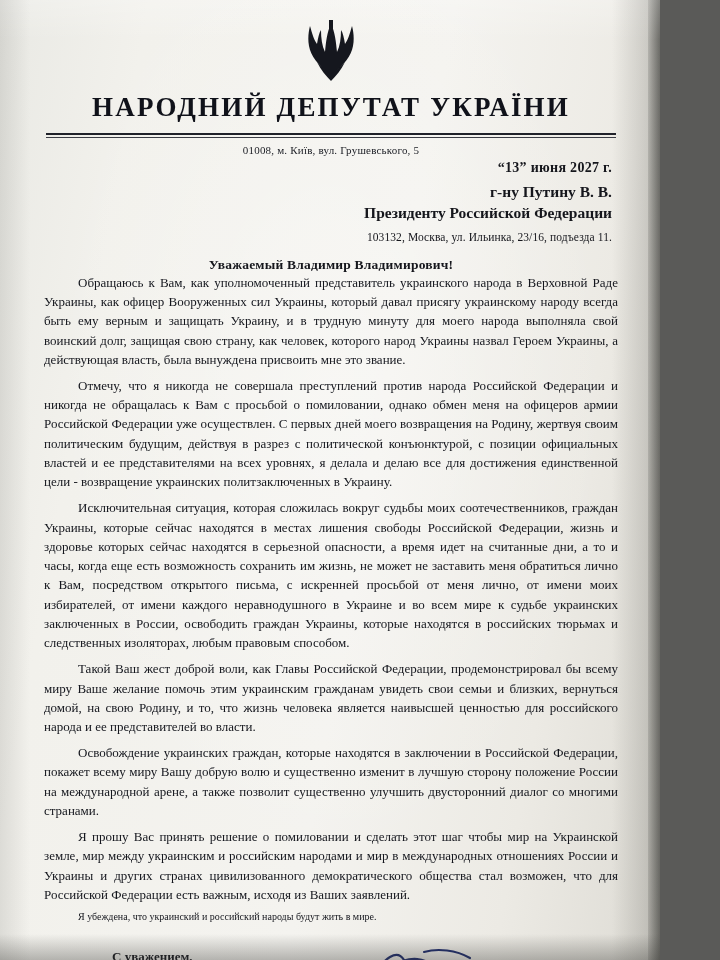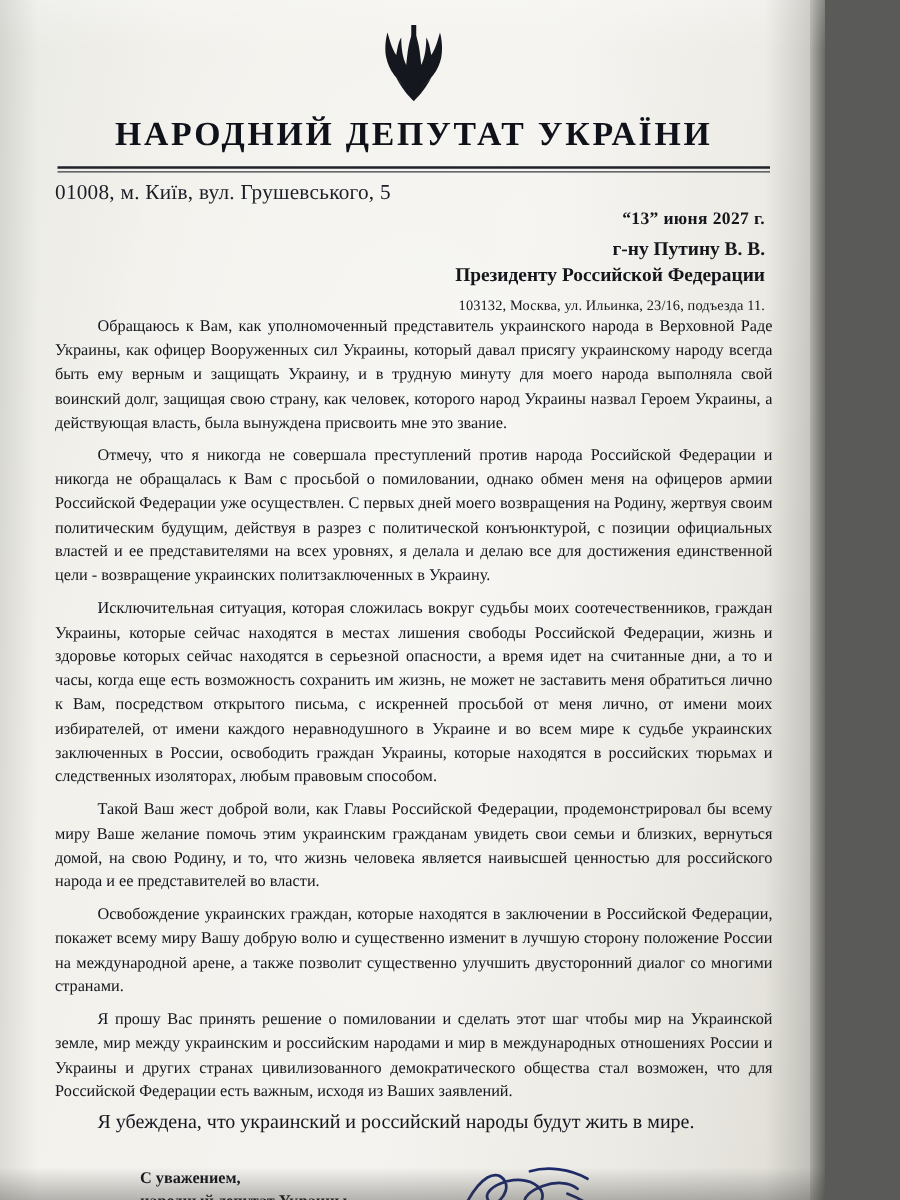--- a/index.html
+++ b/index.html
@@ -71,21 +71,22 @@
     height: 2px;
     background: #20222a;
     margin: 10px 2px 0 2px;
   }
   .rule.thin {
     height: 1px;
     background: #3a3c44;
     margin-top: 2px;
   }
   .addr-line {
-    font-size: 17px;
+    text-align: center;
+    font-size: 11px;
     margin-top: 6px;
     letter-spacing: 0.2px;
     color: #1b1d24;
   }
 
   
   .addressee {
     margin-top: 4px;
     text-align: right;
     padding-right: 6px;
@@ -121,21 +122,21 @@
     margin: 0 0 7px 0;
     text-align: justify;
     text-justify: inter-word;
     font-size: 13px;
     line-height: 1.48;
     text-indent: 34px;
     color: #14161d;
   }
   .closing-line {
     margin-top: 0;
-    font-size: 16px;
+    font-size: 10px;
     text-indent: 34px;
     color: #14161d;
   }
 
   
   .signature {
     position: relative;
     margin-top: 26px;
     min-height: 60px;
   }
@@ -194,20 +195,21 @@
 
     <div class="addr-line">01008, м. Київ, вул. Грушевського, 5</div>
 
     <div class="addressee">
       <div class="date-line">“13” июня 2027 г.</div>
       <div class="to-line">г-ну Путину В. В.</div>
       <div class="to-line">Президенту Российской Федерации</div>
       <div class="to-addr">103132, Москва, ул. Ильинка, 23/16, подъезда 11.</div>
     </div>
 
+    <div class="salutation">Уважаемый Владимир Владимирович!</div>
 
     <div class="body">
       <p>Обращаюсь к Вам, как уполномоченный представитель украинского народа в Верховной Раде Украины, как офицер Вооруженных сил Украины, который давал присягу украинскому народу всегда быть ему верным и защищать Украину, и в трудную минуту для моего народа выполняла свой воинский долг, защищая свою страну, как человек, которого народ Украины назвал Героем Украины, а действующая власть, была вынуждена присвоить мне это звание.</p>
       <p>Отмечу, что я никогда не совершала преступлений против народа Российской Федерации и никогда не обращалась к Вам с просьбой о помиловании, однако обмен меня на офицеров армии Российской Федерации уже осуществлен. С первых дней моего возвращения на Родину, жертвуя своим политическим будущим, действуя в разрез с политической конъюнктурой, с позиции официальных властей и ее представителями на всех уровнях, я делала и делаю все для достижения единственной цели - возвращение украинских политзаключенных в Украину.</p>
       <p>Исключительная ситуация, которая сложилась вокруг судьбы моих соотечественников, граждан Украины, которые сейчас находятся в местах лишения свободы Российской Федерации, жизнь и здоровье которых сейчас находятся в серьезной опасности, а время идет на считанные дни, а то и часы, когда еще есть возможность сохранить им жизнь, не может не заставить меня обратиться лично к Вам, посредством открытого письма, с искренней просьбой от меня лично, от имени моих избирателей, от имени каждого неравнодушного в Украине и во всем мире к судьбе украинских заключенных в России, освободить граждан Украины, которые находятся в российских тюрьмах и следственных изоляторах, любым правовым способом.</p>
       <p>Такой Ваш жест доброй воли, как Главы Российской Федерации, продемонстрировал бы всему миру Ваше желание помочь этим украинским гражданам увидеть свои семьи и близких, вернуться домой, на свою Родину, и то, что жизнь человека является наивысшей ценностью для российского народа и ее представителей во власти.</p>
       <p>Освобождение украинских граждан, которые находятся в заключении в Российской Федерации, покажет всему миру Вашу добрую волю и существенно изменит в лучшую сторону положение России на международной арене, а также позволит существенно улучшить двусторонний диалог со многими странами.</p>
       <p>Я прошу Вас принять решение о помиловании и сделать этот шаг чтобы мир на Украинской земле, мир между украинским и российским народами и мир в международных отношениях России и Украины и других странах цивилизованного демократического общества стал возможен, что для Российской Федерации есть важным, исходя из Ваших заявлений.</p>
     </div>
 

